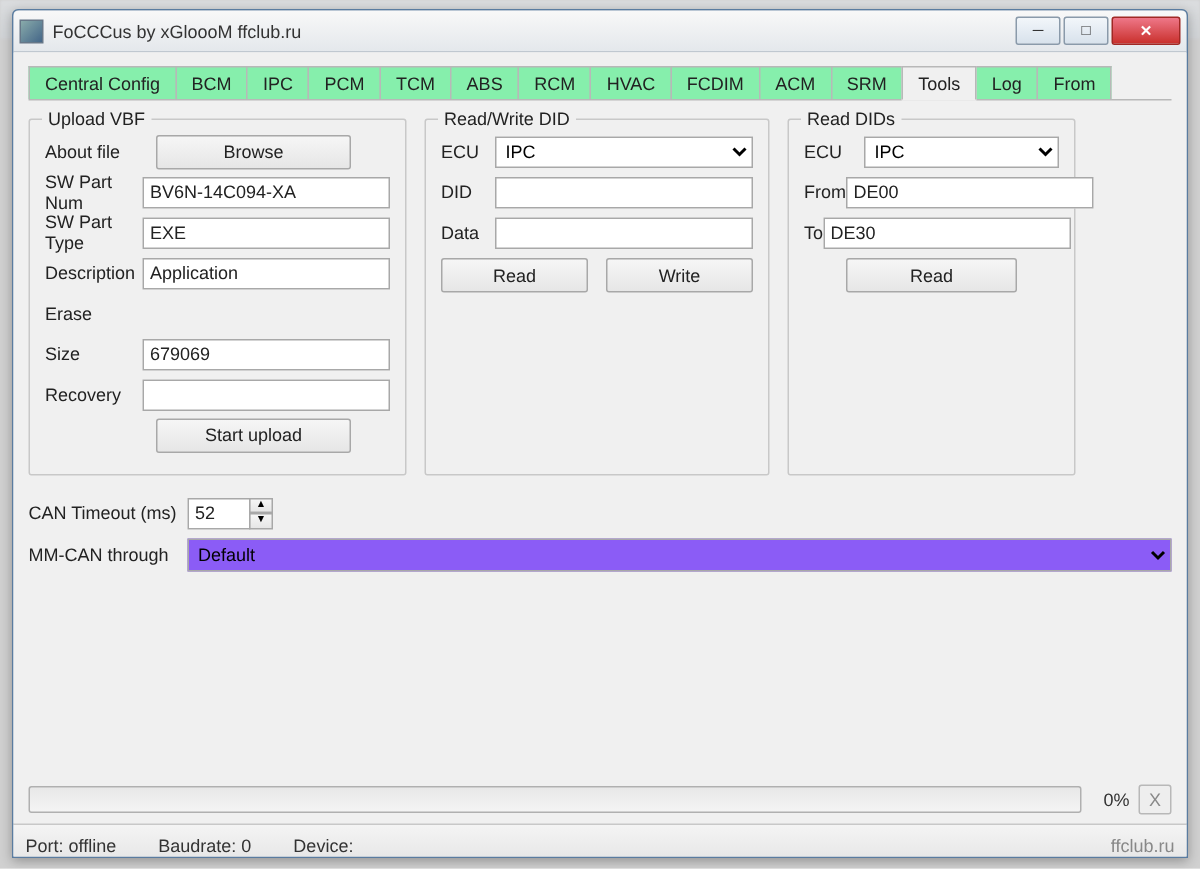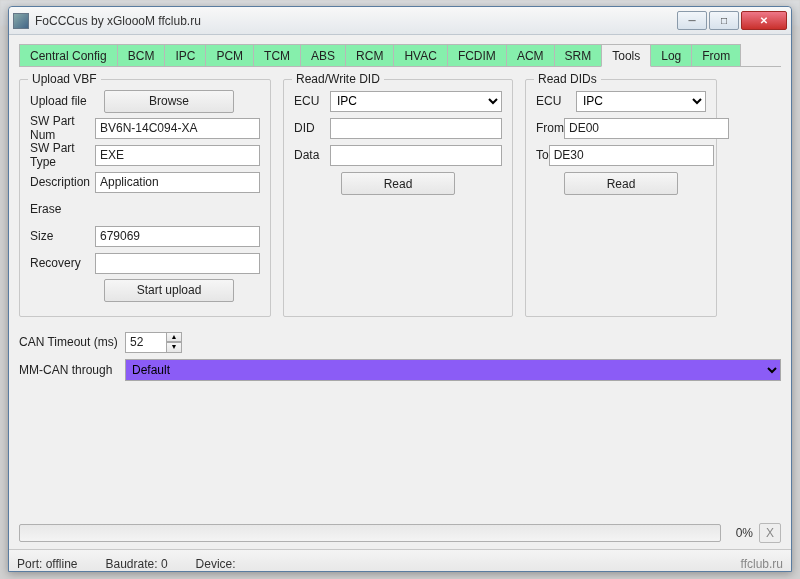--- a/index.html
+++ b/index.html
@@ -96,21 +96,21 @@
       <div class="tab">Log</div>
       <div class="tab">From</div>
     </div>
 
     <div class="content-row">
 
       <div class="groupbox upload">
         <div class="legend">Upload VBF</div>
 
         <div class="field-row">
-          <label>Upload file</label>
+          <label>About file</label>
           <button class="btn wide">Browse</button>
         </div>
         <div class="field-row">
           <label>SW Part Num</label>
           <input type="text" value="BV6N-14C094-XA" style="">
         </div>
         <div class="field-row">
           <label>SW Part Type</label>
           <input type="text" value="EXE" style="">
         </div>
@@ -144,20 +144,21 @@
         <div class="field-row">
           <label style="width:36px">DID</label>
           <input type="text" value="" style="">
         </div>
         <div class="field-row">
           <label style="width:36px">Data</label>
           <input type="text" value="" style="">
         </div>
         <div class="btn-row">
           <button class="btn">Read</button>
+          <button class="btn">Write</button>
         </div>
       </div>
 
       <div class="groupbox read-dids">
         <div class="legend">Read DIDs</div>
         <div class="field-row">
           <label style="width:40px">ECU</label>
           <select><option>IPC</option></select>
         </div>
         <div class="field-row">

